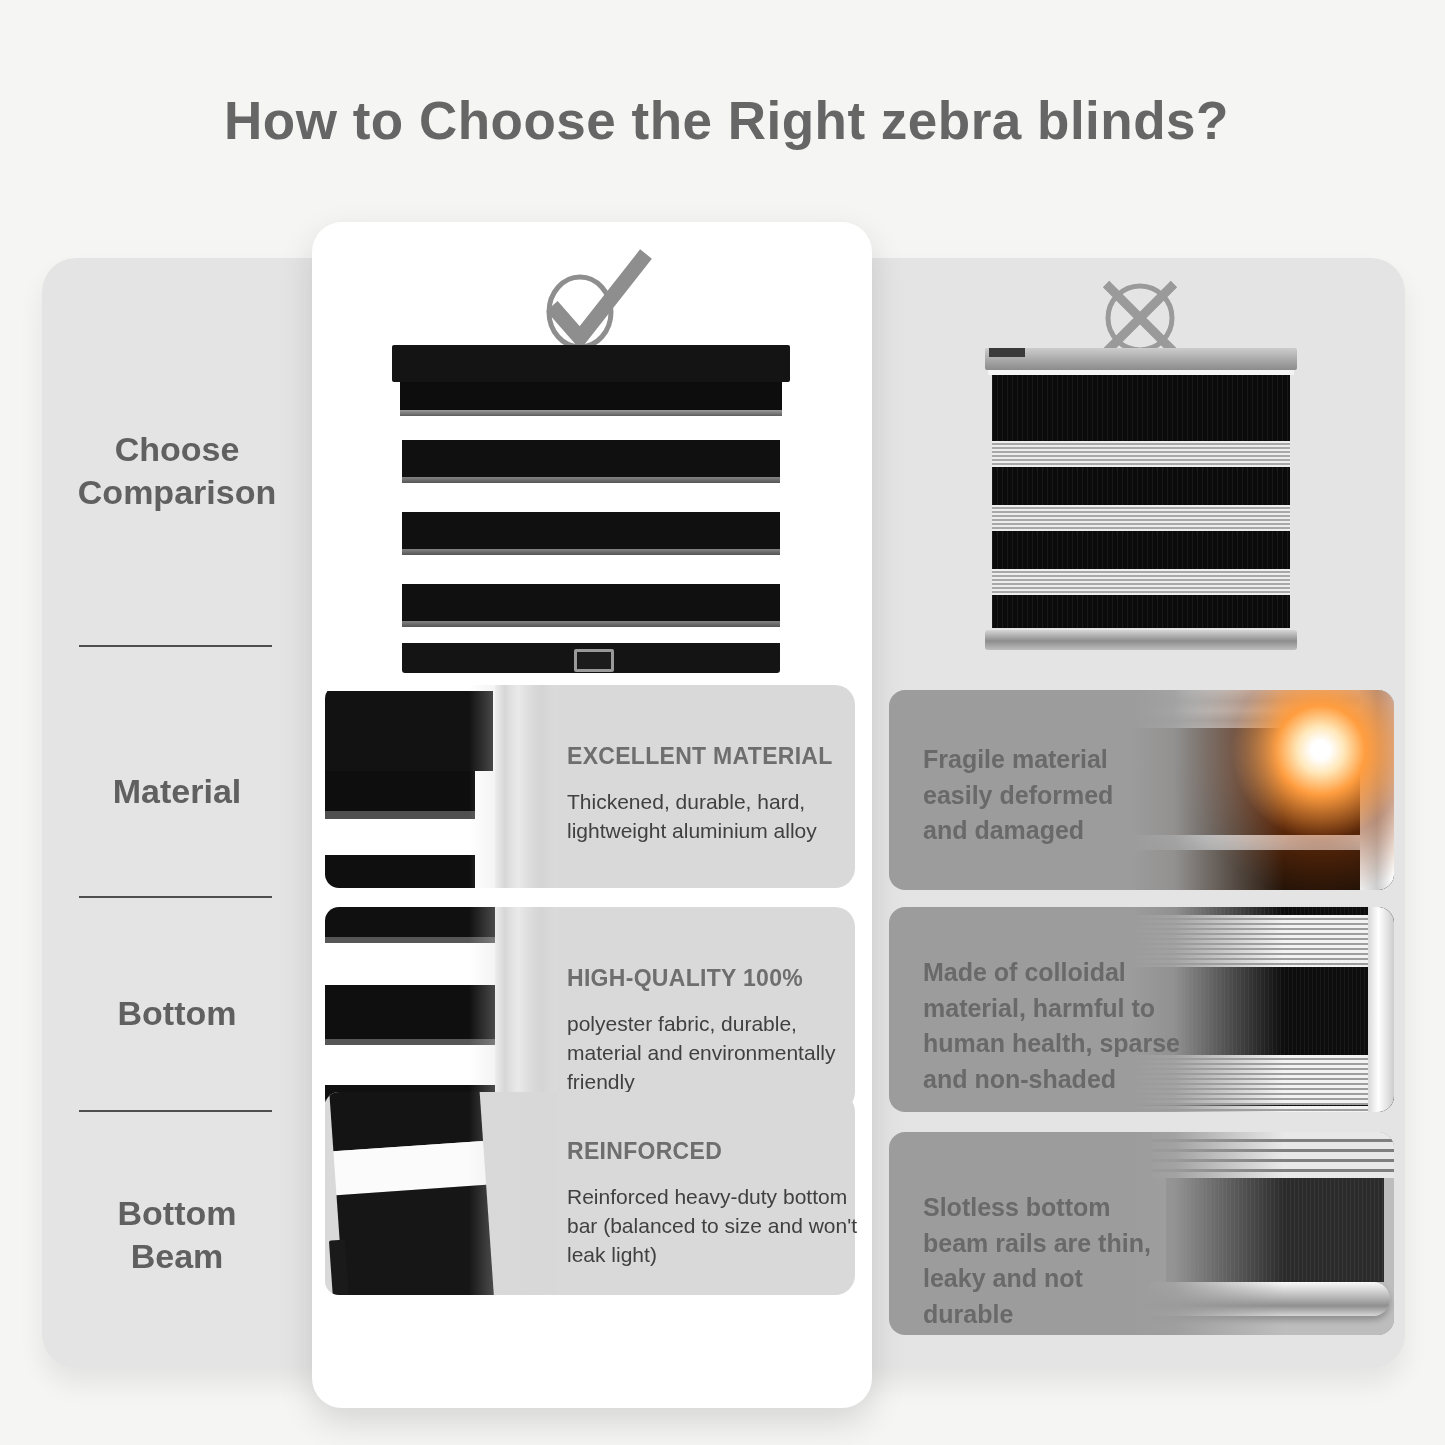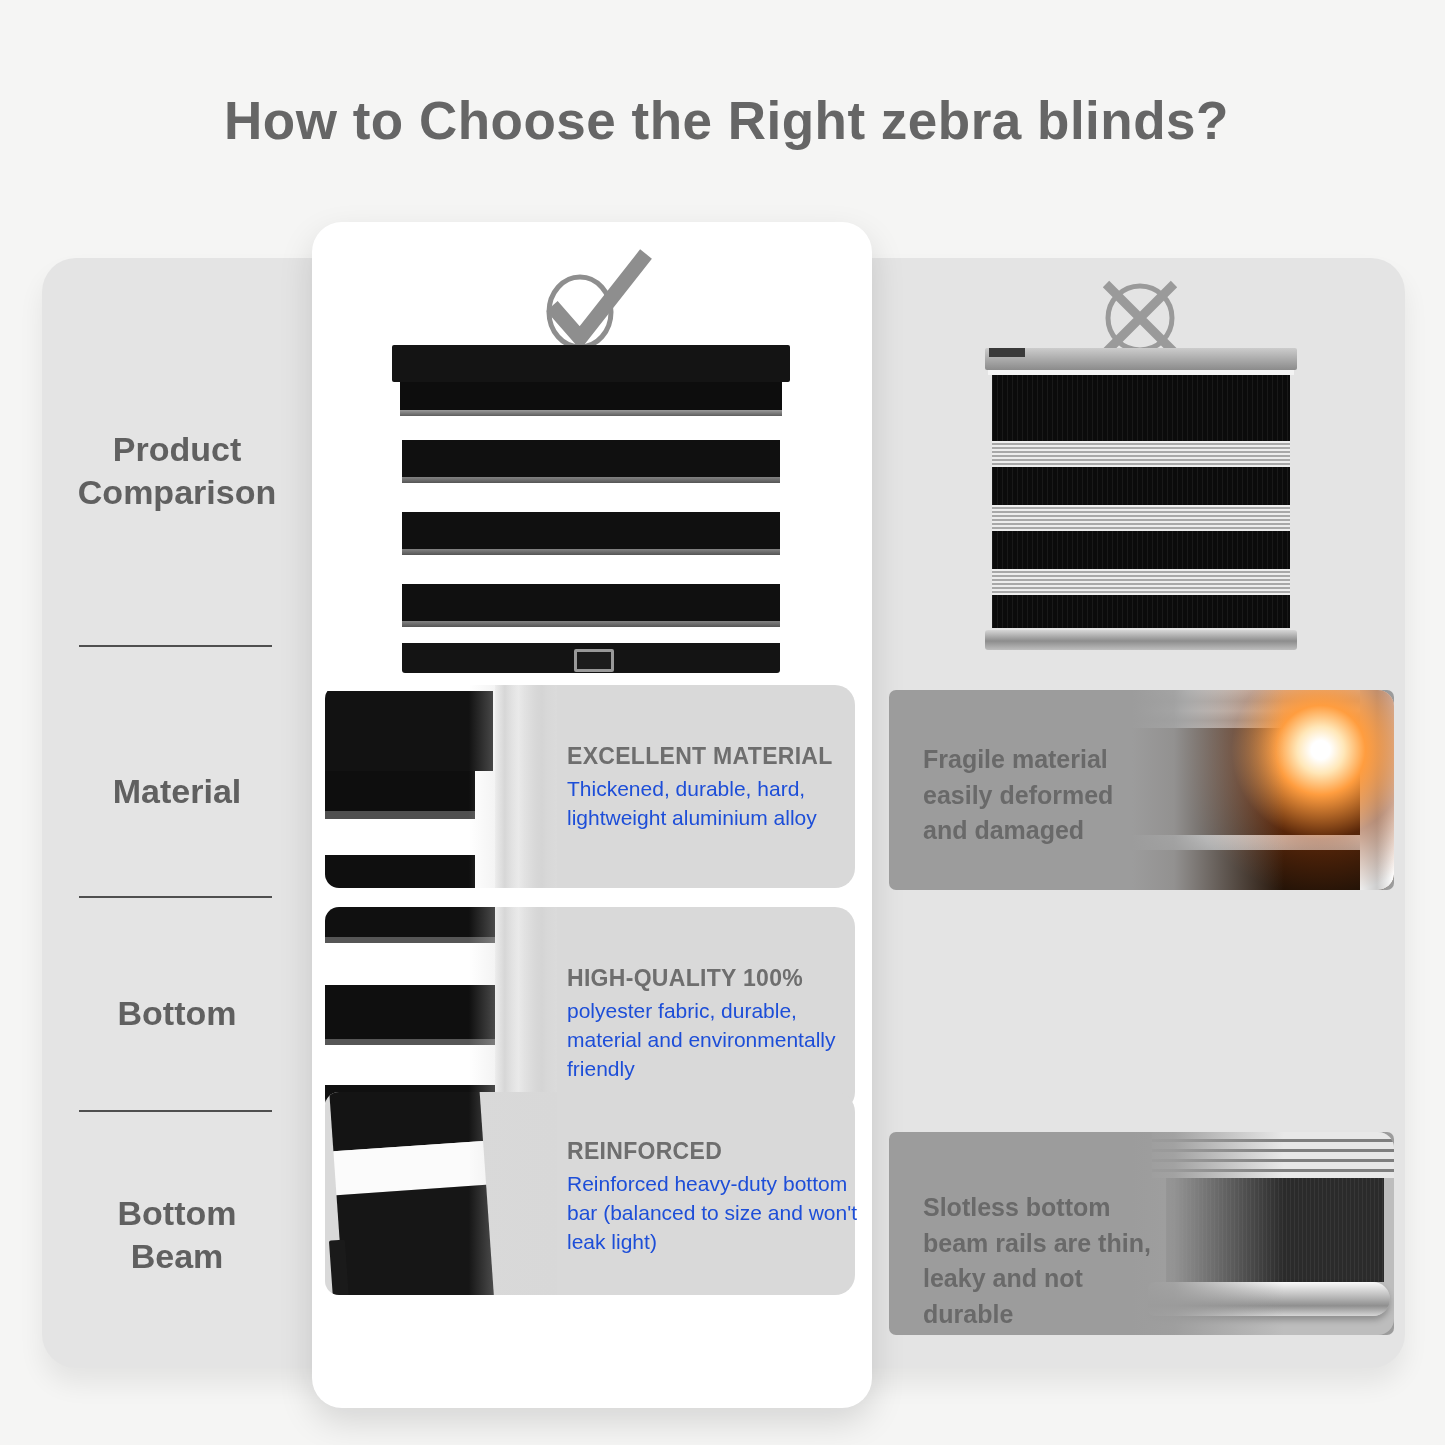--- a/index.html
+++ b/index.html
@@ -40,21 +40,21 @@
   .band1{top:95px;} .band2{top:167px;} .band3{top:239px;}
   .bg-bottom{left:10px;right:10px;top:298px;height:30px;background:#141414;border-radius:0 0 3px 3px;}
   .bg-tab{left:50%;margin-left:-17px;bottom:1px;width:34px;height:17px;background:#1c1c1c;
           border:3px solid #999;border-radius:2px;}
 
   
   .gf-box{left:325px;width:530px;background:#d9d9d9;border-radius:20px;}
   .gf1{top:685px;height:203px;} .gf2{top:907px;height:205px;} .gf3{top:1092px;height:203px;}
   .gf-text{left:242px;width:292px;}
   .gf-heading{font-size:23px;font-weight:700;color:#6e6e6e;letter-spacing:.3px;}
-  .gf-body{font-size:21px;color:#1d4ed8;line-height:1.38;margin-top:5px;}
+  .gf-body{font-size:21px;color:#404040;line-height:1.38;margin-top:18px;}
   .gt1{top:58px;} .gt2{top:58px;} .gt3{top:46px;}
 
   
   .gf-photo{left:0;top:0;width:232px;height:100%;border-radius:14px 0 0 14px;overflow:hidden;background:#fff;}
   .gf-photo .fade{position:absolute;inset:0;background:linear-gradient(to right,transparent 62%,rgba(216,216,216,.9) 97%);}
   .frame-v{position:absolute;right:0;top:0;bottom:0;width:62px;
            background:linear-gradient(90deg,#f6f6f6 0%,#d6d6d6 16%,#ffffff 38%,#e9e9e9 55%,#c6c6c6 76%,#f2f2f2 100%);}
   
   .mp-cassette{left:0;top:6px;width:168px;height:80px;background:#121212;}
   .mp-band2{left:0;top:86px;width:150px;height:40px;background:#0e0e0e;}
@@ -83,21 +83,21 @@
   .bb-body{left:7px;right:7px;top:27px;height:253px;background:#0b0b0b;}
   .bb-body::before{content:"";position:absolute;inset:0;
       background:repeating-linear-gradient(90deg,rgba(255,255,255,.06) 0 1px,transparent 1px 5px);}
   .bb-stripe{left:0;right:0;height:26px;
       background:repeating-linear-gradient(180deg,#ededed 0 2px,#a8a8a8 2px 4px);}
   .bs1{top:66px;} .bs2{top:130px;} .bs3{top:194px;}
   .bb-rail-bottom{left:0;top:282px;width:312px;height:20px;border-radius:3px;
       background:linear-gradient(180deg,#d6d6d6 0%,#8d8d8d 55%,#bdbdbd 100%);}
 
   
-  .con-box{left:889px;width:505px;background:#9c9c9c;border-radius:7px;}
+  .con-box{left:889px;width:505px;background:#9c9c9c;border-radius:16px;}
   .cb1{top:690px;height:200px;} .cb2{top:907px;height:205px;} .cb3{top:1132px;height:203px;}
   .con-text{left:34px;font-size:25px;font-weight:700;color:#696969;line-height:1.42;z-index:3;}
   .ct1{top:52px;width:230px;} .ct2{top:48px;width:260px;} .ct3{top:58px;width:250px;}
 
   .con-photo{right:0;top:0;width:262px;height:100%;border-radius:0 16px 16px 0;overflow:hidden;}
   .con-photo .fade{position:absolute;inset:0;
       background:linear-gradient(to right,#9c9c9c 0%,rgba(156,156,156,.92) 16%,transparent 58%);}
   
   .sun-bg{background:#241307;}
   .sun-frame-top{left:0;top:0;right:0;height:38px;
@@ -126,21 +126,21 @@
 </style>
 </head>
 <body>
 
 <div id="canvas">
 
   <div class="abs page-title">How to Choose the Right zebra blinds?</div>
 
   <div class="abs panel"></div>
 
-  <div class="abs row-label lbl-product">Product Comparison</div>
+  <div class="abs row-label lbl-product">Choose Comparison</div>
   <div class="abs divider div1"></div>
   <div class="abs row-label lbl-material">Material</div>
   <div class="abs divider div2"></div>
   <div class="abs row-label lbl-fabric">Bottom</div>
   <div class="abs divider div3"></div>
   <div class="abs row-label lbl-bottom">Bottom Beam</div>
 
   <div class="abs card"></div>
 
   <svg class="abs" style="left:522px;top:246px;" width="132" height="112" viewBox="0 0 132 112">
@@ -229,20 +229,30 @@
     <div class="abs con-photo sun-bg">
       <div class="abs sun-frame-top"></div>
       <div class="abs sun-frame-right"></div>
       <div class="abs sun-sill"></div>
       <div class="abs sun-glow"></div>
       <div class="fade"></div>
     </div>
     <div class="abs con-text ct1">Fragile material easily deformed and damaged</div>
   </div>
 
+  <div class="abs con-box cb2">
+    <div class="abs con-photo sheer-bg">
+      <div class="abs sheer-band sh1"></div>
+      <div class="abs sheer-band sh2"></div>
+      <div class="abs sheer-band sh3"></div>
+      <div class="abs sheer-frame"></div>
+      <div class="fade"></div>
+    </div>
+    <div class="abs con-text ct2">Made of colloidal material, harmful to human health, sparse and non-shaded</div>
+  </div>
 
   <div class="abs con-box cb3">
     <div class="abs con-photo rail-bg">
       <div class="abs rail-slats"></div>
       <div class="abs rail-panel"></div>
       <div class="abs rail-bar"></div>
       <div class="fade"></div>
     </div>
     <div class="abs con-text ct3">Slotless bottom beam rails are thin, leaky and not durable</div>
   </div>

